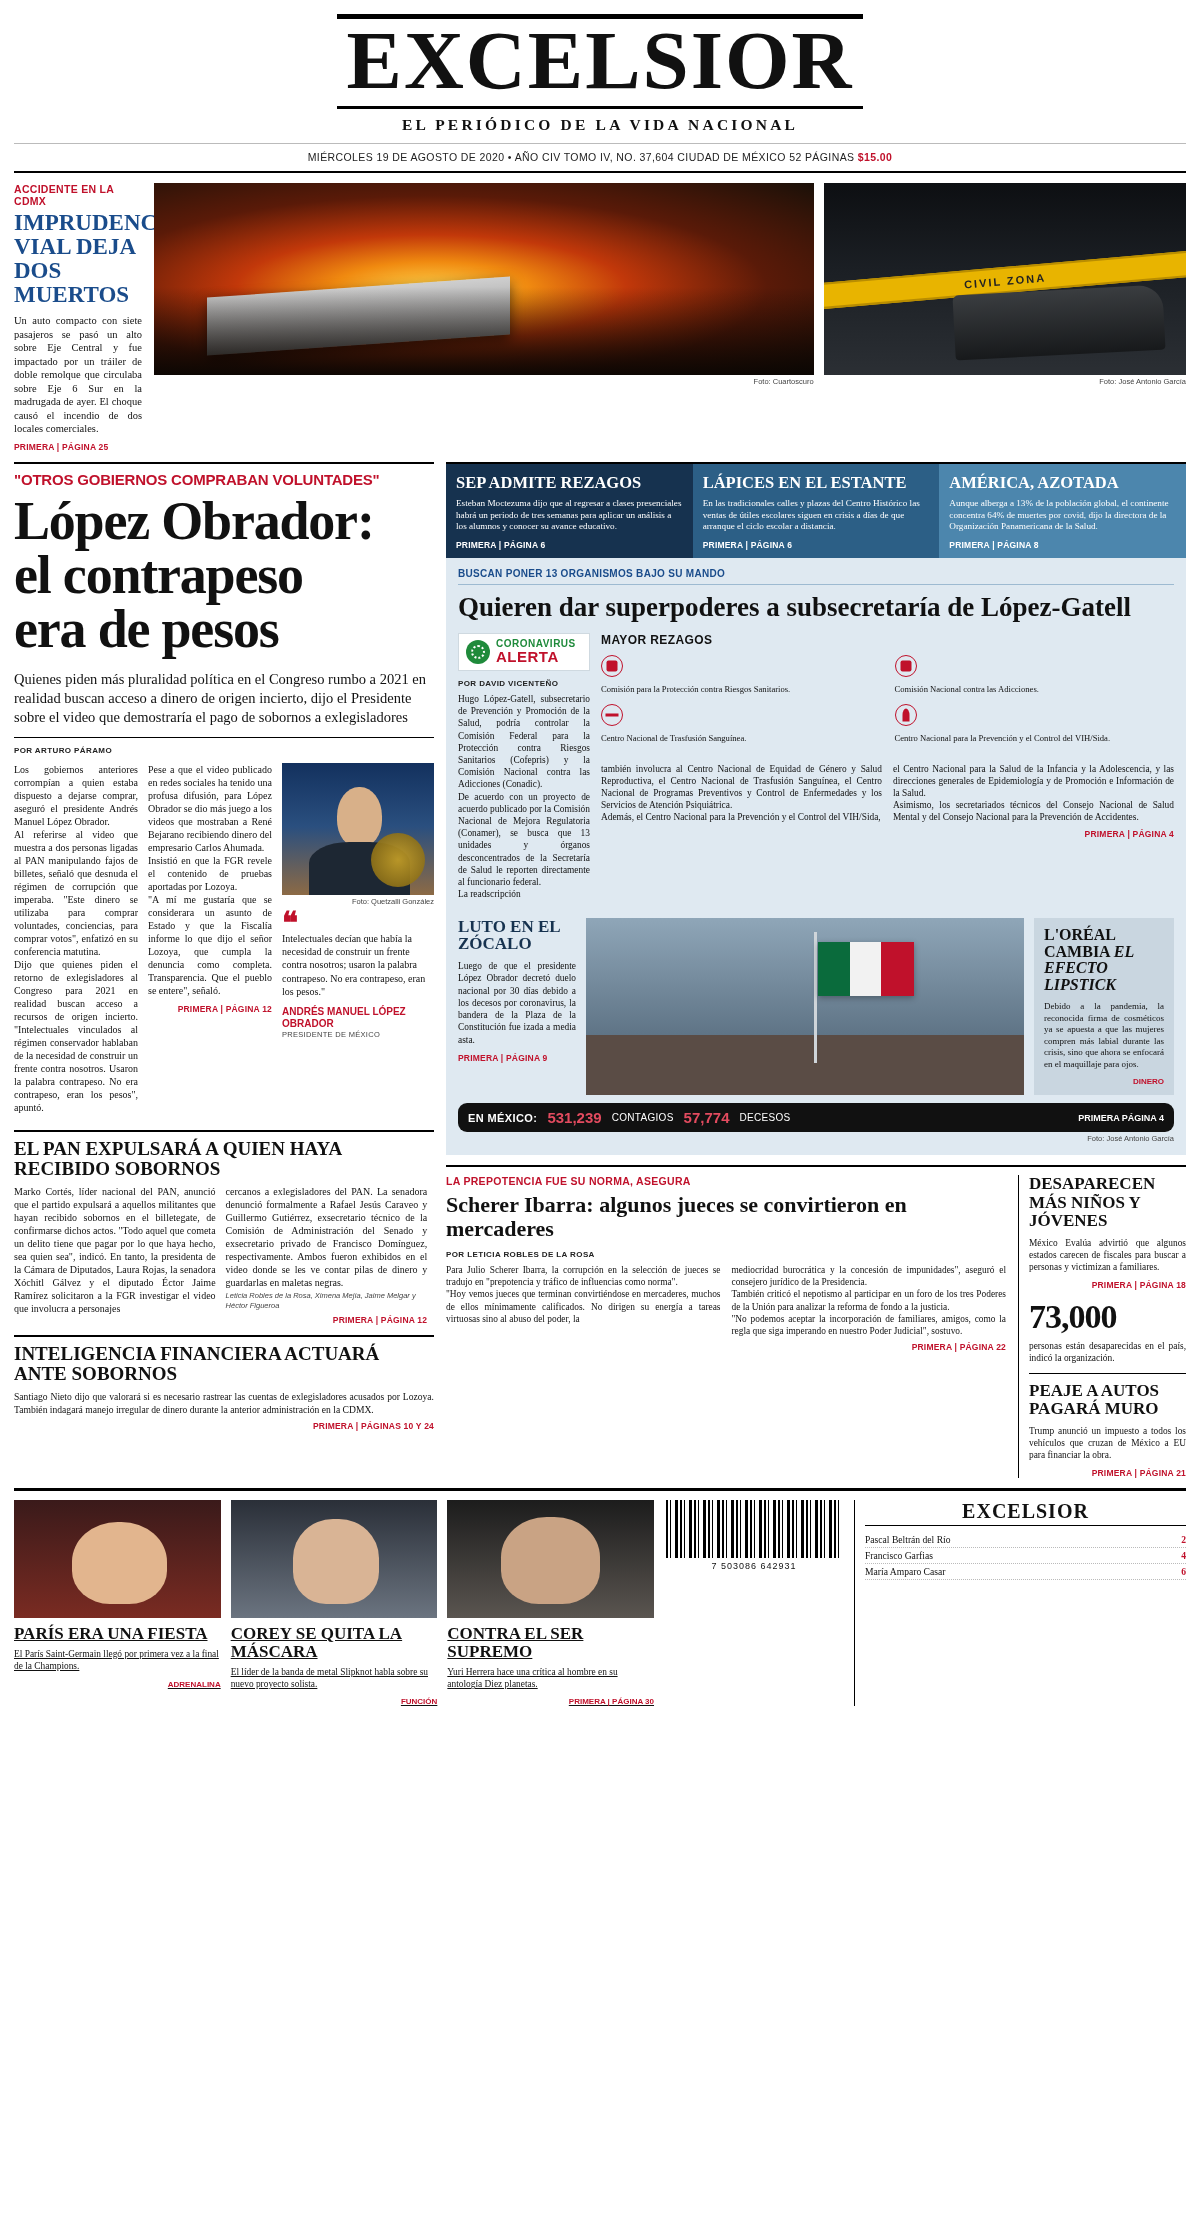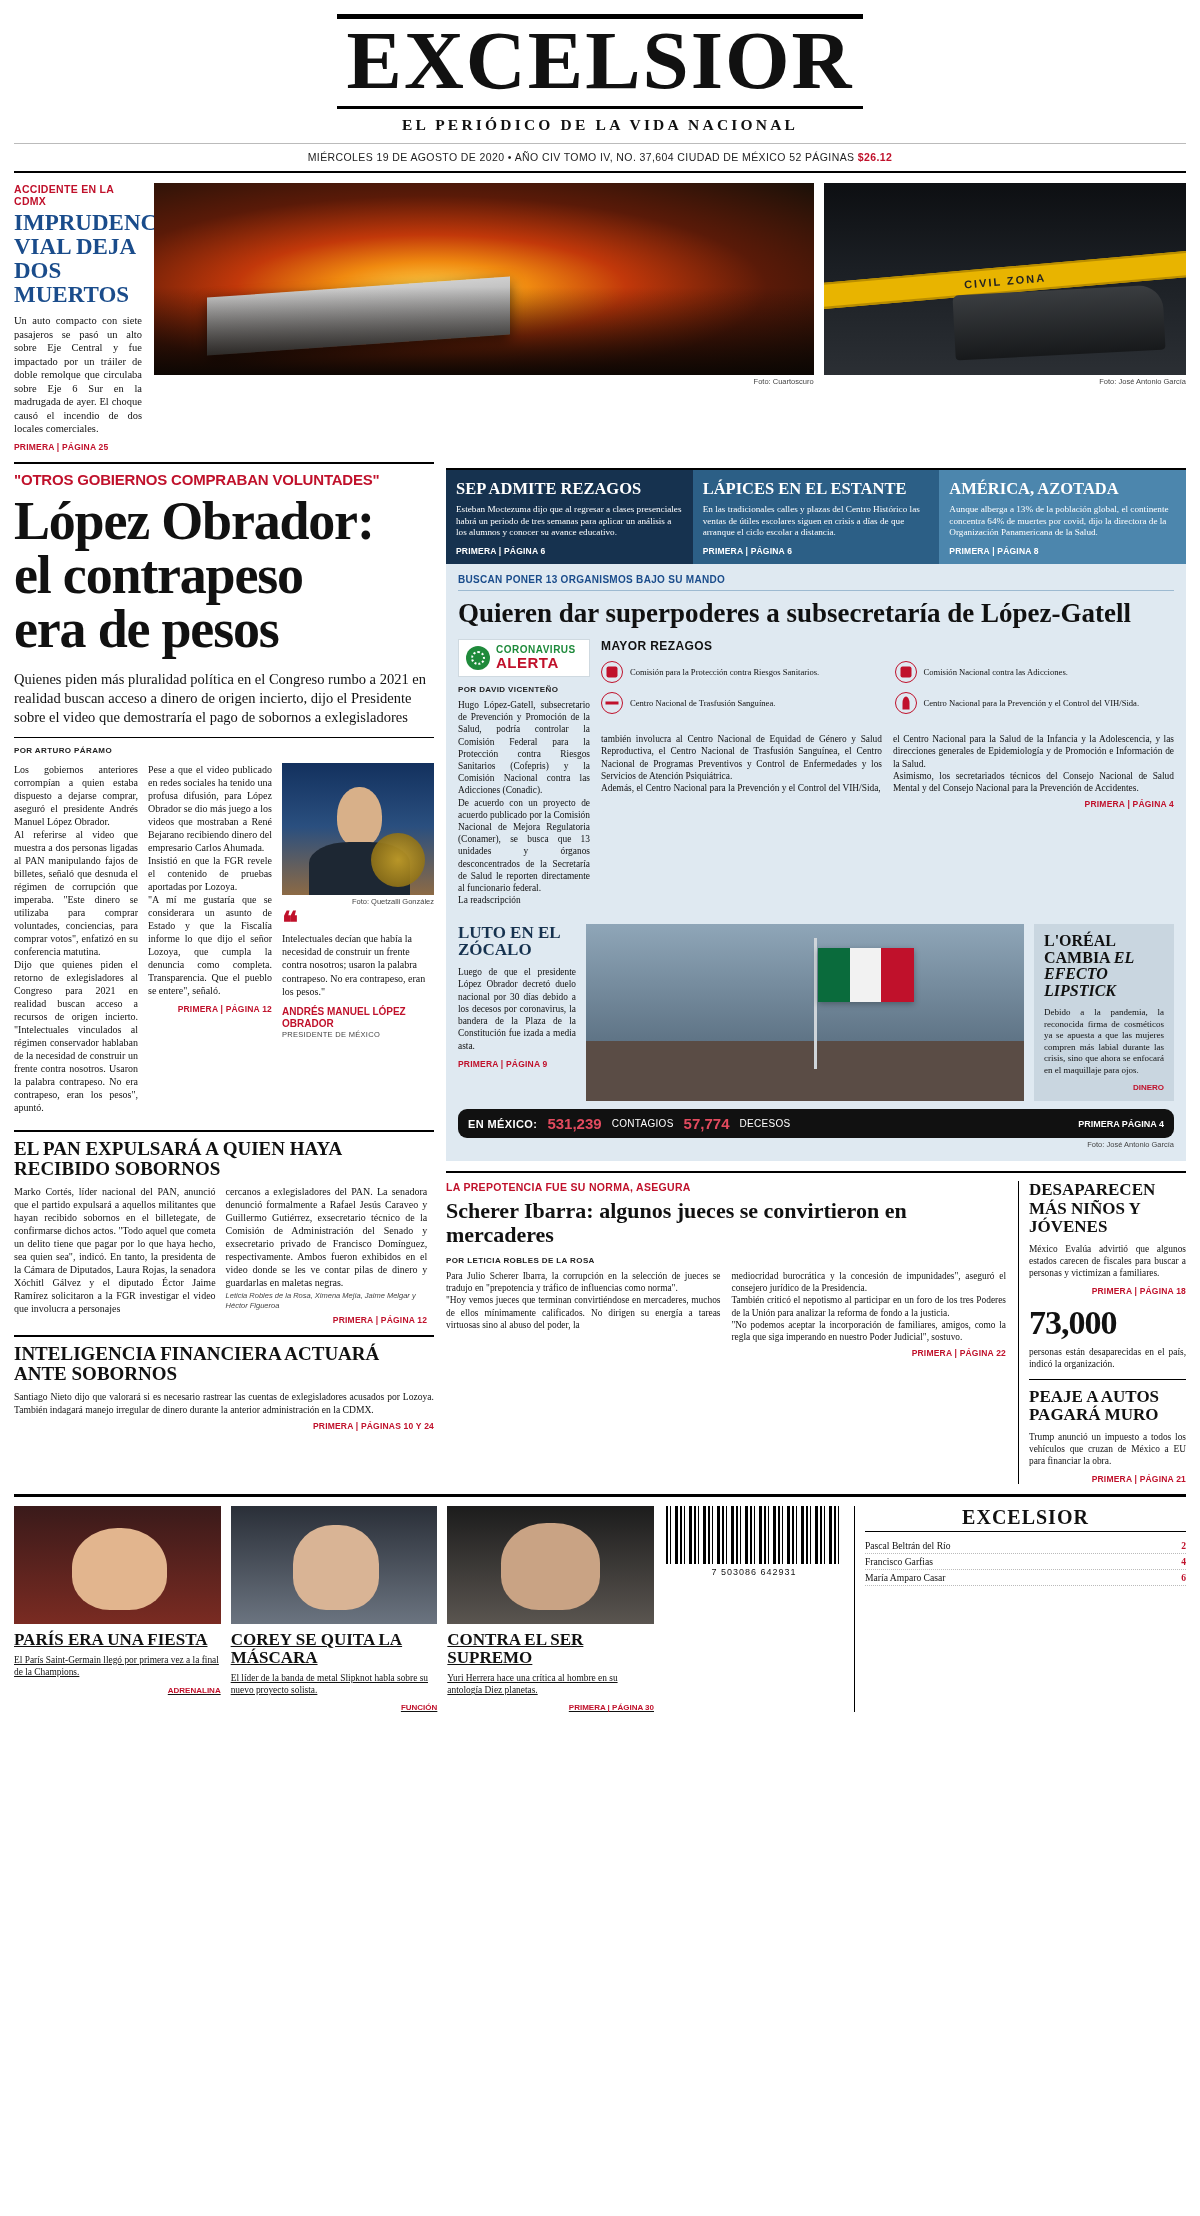--- a/index.html
+++ b/index.html
@@ -117,21 +117,21 @@
   }
   .ph-car .wreck {
     position:absolute; right:6%; bottom:10%; width:58%; height:34%;
     background: linear-gradient(#3a3d40,#17191b); border-radius: 6px 24px 4px 4px;
     transform: rotate(-3deg);
   }
 
   
   .main { display: flex; gap: 12px; margin-top: 10px; }
   .col-left { width: 420px; flex: none; }
-  .col-right { flex: 1; margin-top: 6px; }
+  .col-right { flex: 1; }
 
   
   .quote-head {
     font-family: "Liberation Sans", sans-serif;
     color: #c0112b;
     font-weight: bold;
     font-size: 15px;
     letter-spacing: -0.2px;
     border-top: 2px solid #000;
     padding-top: 7px;
@@ -226,21 +226,21 @@
   }
   .alerta .t1 { font-family:"Liberation Sans",sans-serif; font-size:10px; font-weight:bold; color:#1f8a3b; letter-spacing:.5px; line-height:1; }
   .alerta .t2 { font-family:"Liberation Sans",sans-serif; font-size:15px; font-weight:bold; color:#c0112b; letter-spacing:.5px; line-height:1.05; }
 
   .mayor-title {
     font-family:"Liberation Sans",sans-serif; font-weight:bold; font-size:12px;
     letter-spacing:.4px; margin-bottom:8px;
   }
   .org-grid { display:flex; gap: 14px; }
   .org-col { flex: 1; }
-  .org-item { display:flex; gap:7px; margin-bottom: 9px; align-items:center; }
+  .org-item { display:flex; gap:7px; margin-bottom: 9px; align-items:flex-start;flex-direction:column; }
   .org-icon {
     width: 22px; height: 22px; flex:none; border:1.5px solid #c0112b; border-radius:50%;
     position:relative;
   }
   .org-icon:after {
     content:""; position:absolute; left:50%; top:50%; width:11px; height:11px;
     transform: translate(-50%,-50%);
     background:#c0112b; border-radius: 2px;
   }
   .org-icon.syringe:after { width:13px; height:3px; border-radius:0; }
@@ -322,21 +322,21 @@
 <body>
 
 <div class="page">
 
   <div class="masthead">
     <div class="masthead-title">EXCELSIOR</div>
     <div class="masthead-sub">EL PERIÓDICO DE LA VIDA NACIONAL</div>
     <div class="masthead-rule"></div>
     <div class="masthead-date">
       <span>MIÉRCOLES 19 DE AGOSTO DE 2020  •  AÑO CIV TOMO IV, NO. 37,604 CIUDAD DE MÉXICO 52 PÁGINAS</span>
-      <span class="price">$26.12</span>
+      <span class="price">$15.00</span>
     </div>
   </div>
 
   <div class="top">
     <div class="top-left">
       <div class="kicker">ACCIDENTE EN LA CDMX</div>
       <h2>IMPRUDENCIA VIAL DEJA DOS MUERTOS</h2>
       <p>Un auto compacto con siete pasajeros se pasó un alto sobre Eje Central y fue impactado por un tráiler de doble remolque que circulaba sobre Eje 6 Sur en la madrugada de ayer. El choque causó el incendio de dos locales comerciales.</p>
       <div class="ref left">PRIMERA | PÁGINA 25</div>
     </div>

